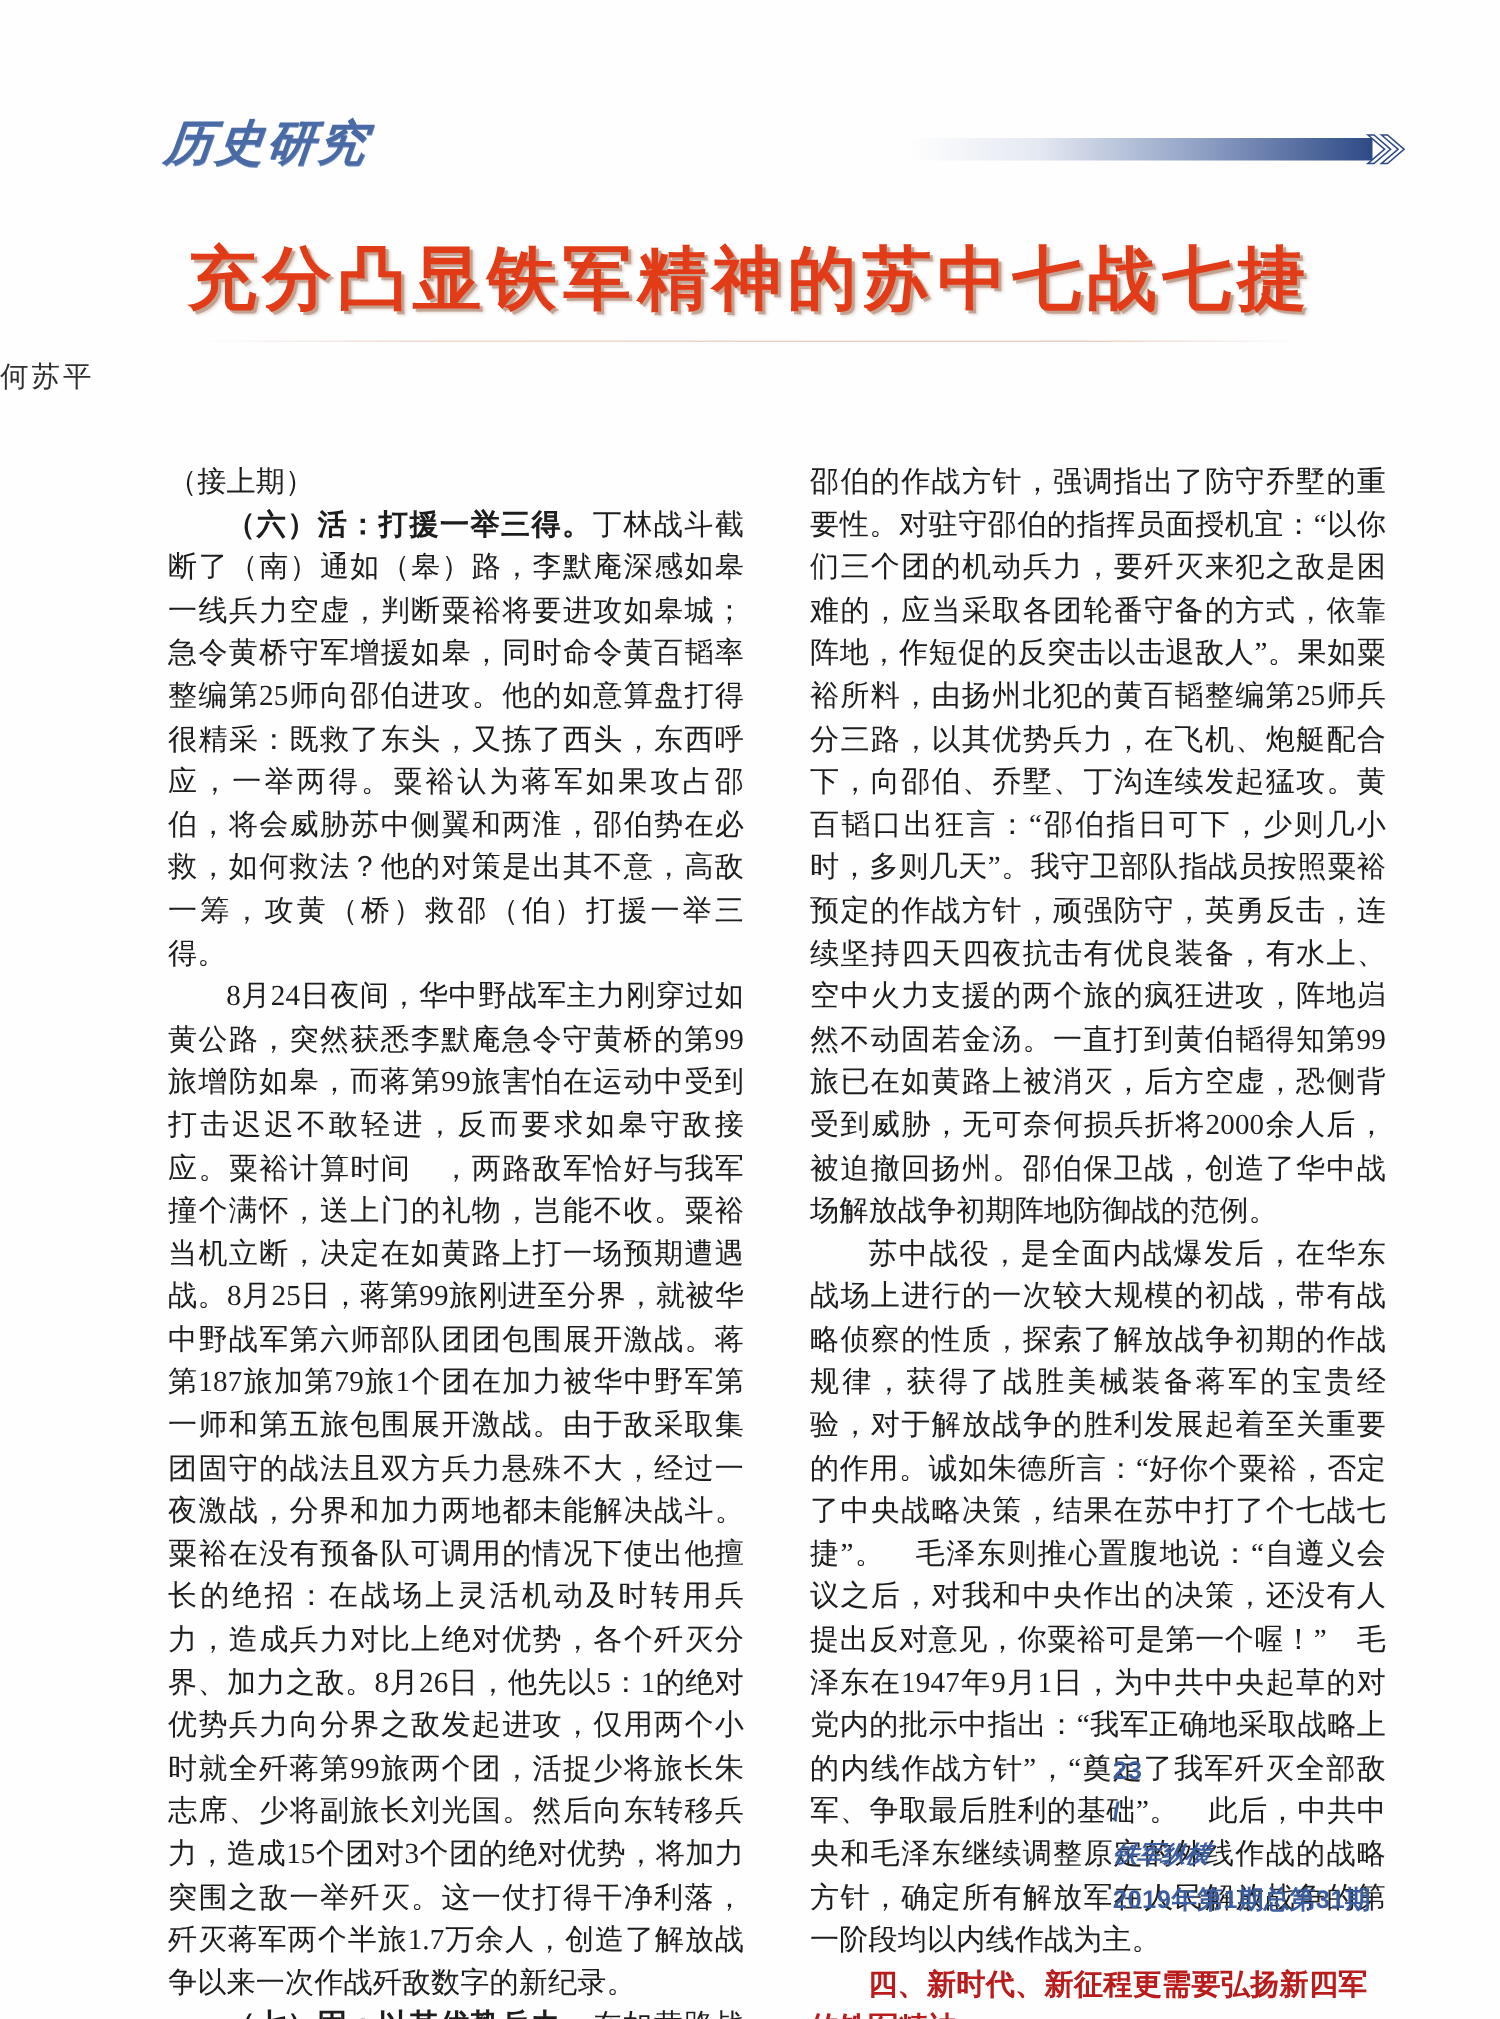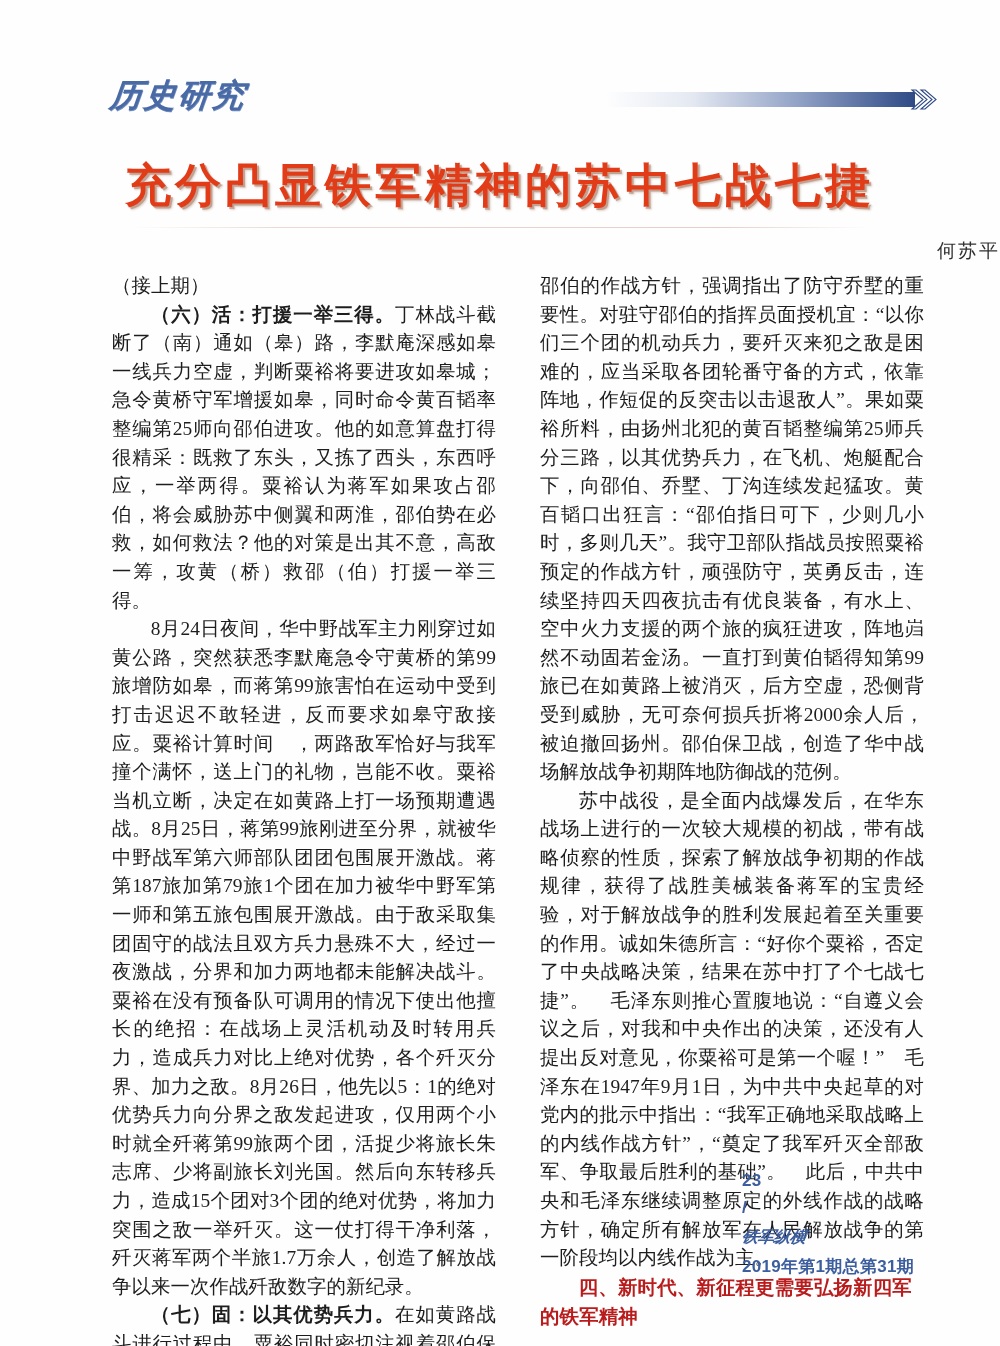--- a/index.html
+++ b/index.html
@@ -93,40 +93,41 @@
         rgba(210,170,150,0) 0%,
         rgba(200,150,130,0.35) 20%,
         rgba(200,150,130,0.45) 80%,
         rgba(210,170,150,0) 100%);
   }
   .byline {
     position: absolute;
     top: 238px;
     left: 0;
     right: 0;
-    text-align: right;
+    text-align: left;
     font-family: "Liberation Serif", "DejaVu Serif", serif;
     font-size: 19px;
     color: #303030;
     letter-spacing: 2px;
   }
 
   
   .columns {
     position: absolute;
     top: 272px;
     left: 112px;
     width: 812px;
     height: 950px;
     display: flex;
     gap: 44px;
   }
   .col {
     width: 384px;
     position: relative;
+    margin-top: 36px;
   }
 
   p {
     margin: 0;
     font-size: 19.4px;
     line-height: 28.6px;
     text-align: justify;
     text-justify: inter-ideograph;
     text-indent: 2em;
     color: #1d1d1d;

